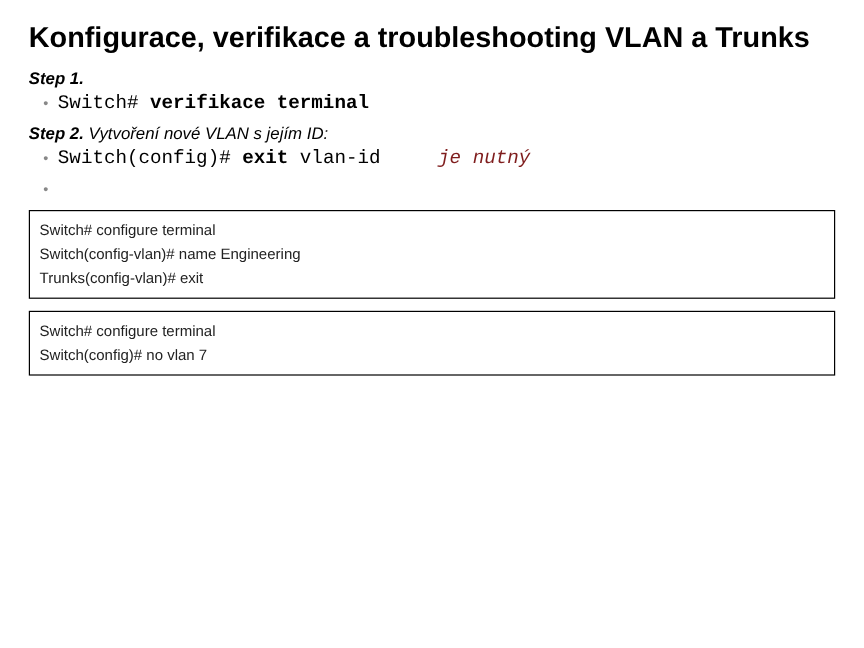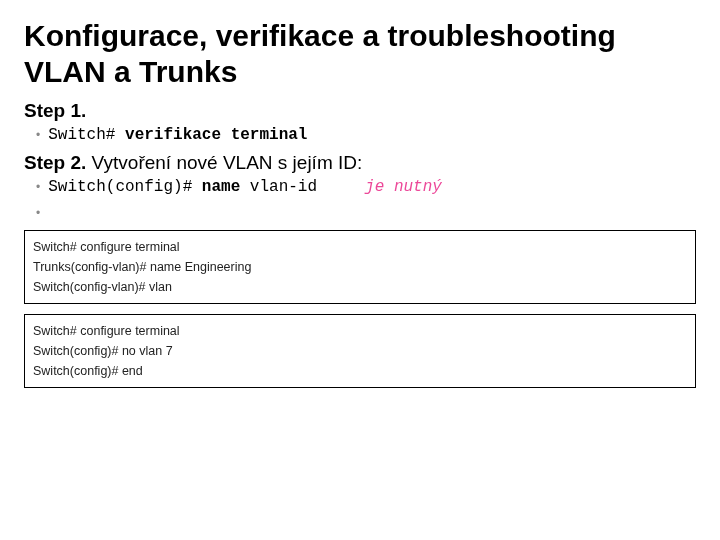--- a/index.html
+++ b/index.html
@@ -9,28 +9,29 @@
     height: 540px;
     font-family: Arial, Helvetica, sans-serif;
     color: #000;
     background: #fff;
     box-sizing: border-box;
   }
   .slide {
     padding: 18px 24px 0 24px;
   }
   .title {
-    font-size: 30px;
+    font-size: 24px;
     font-weight: bold;
     line-height: 1.2;
     margin: 0 0 10px 0;
   }
   .step-line {
-    font-size: 19px;
+    font-size: 14px;
     margin: 6px 0 4px 0;
+    font-style: italic;
   }
   .step-label {
     font-weight: bold;
   }
   .bullet-row {
     display: flex;
     align-items: baseline;
     margin: 2px 0 8px 12px;
   }
   .bullet-dot {
@@ -42,21 +43,21 @@
   .mono {
     font-family: "Courier New", Courier, monospace;
     font-size: 16px;
   }
   .mono .bold { font-weight: bold; }
   .mono .italic { }
   .note {
     font-family: "Courier New", Courier, monospace;
     font-size: 16px;
     font-style: italic;
-    color: #ec4899;
+    color: #7f1d1d;
     margin-left: 48px;
     white-space: nowrap;
   }
   .flexline {
     display: flex;
     align-items: baseline;
   }
   .flexline .left { flex: 0 0 auto; }
 
   .codebox {
@@ -89,35 +90,34 @@
     </span>
   </div>
 
   <div class="step-line">
     <span class="step-label">Step 2.</span><span> Vytvoření nové VLAN s jejím ID:</span>
   </div>
   <div class="bullet-row flexline">
     <span class="bullet-dot">•</span>
     <span class="mono left">
       <span>Switch(config)#</span>
-      <span class="bold">name</span>
+      <span class="bold">exit</span>
       <span class="italic">vlan-id</span>
     </span>
     <span class="note">je nutný</span>
   </div>
 
   <div class="bullet-row flexline">
     <span class="bullet-dot">•</span>
   </div>
 
 </div>
 
 <div class="codebox">
   <div>Switch# configure terminal</div>
-  <div>Trunks(config-vlan)# name Engineering</div>
-  <div>Switch(config-vlan)# vlan</div>
+  <div>Switch(config-vlan)# name Engineering</div>
+  <div>Trunks(config-vlan)# exit</div>
 </div>
 
 <div class="codebox">
   <div>Switch# configure terminal</div>
   <div>Switch(config)# no vlan 7</div>
-  <div>Switch(config)# end</div>
 </div>
 
 </body></html>

